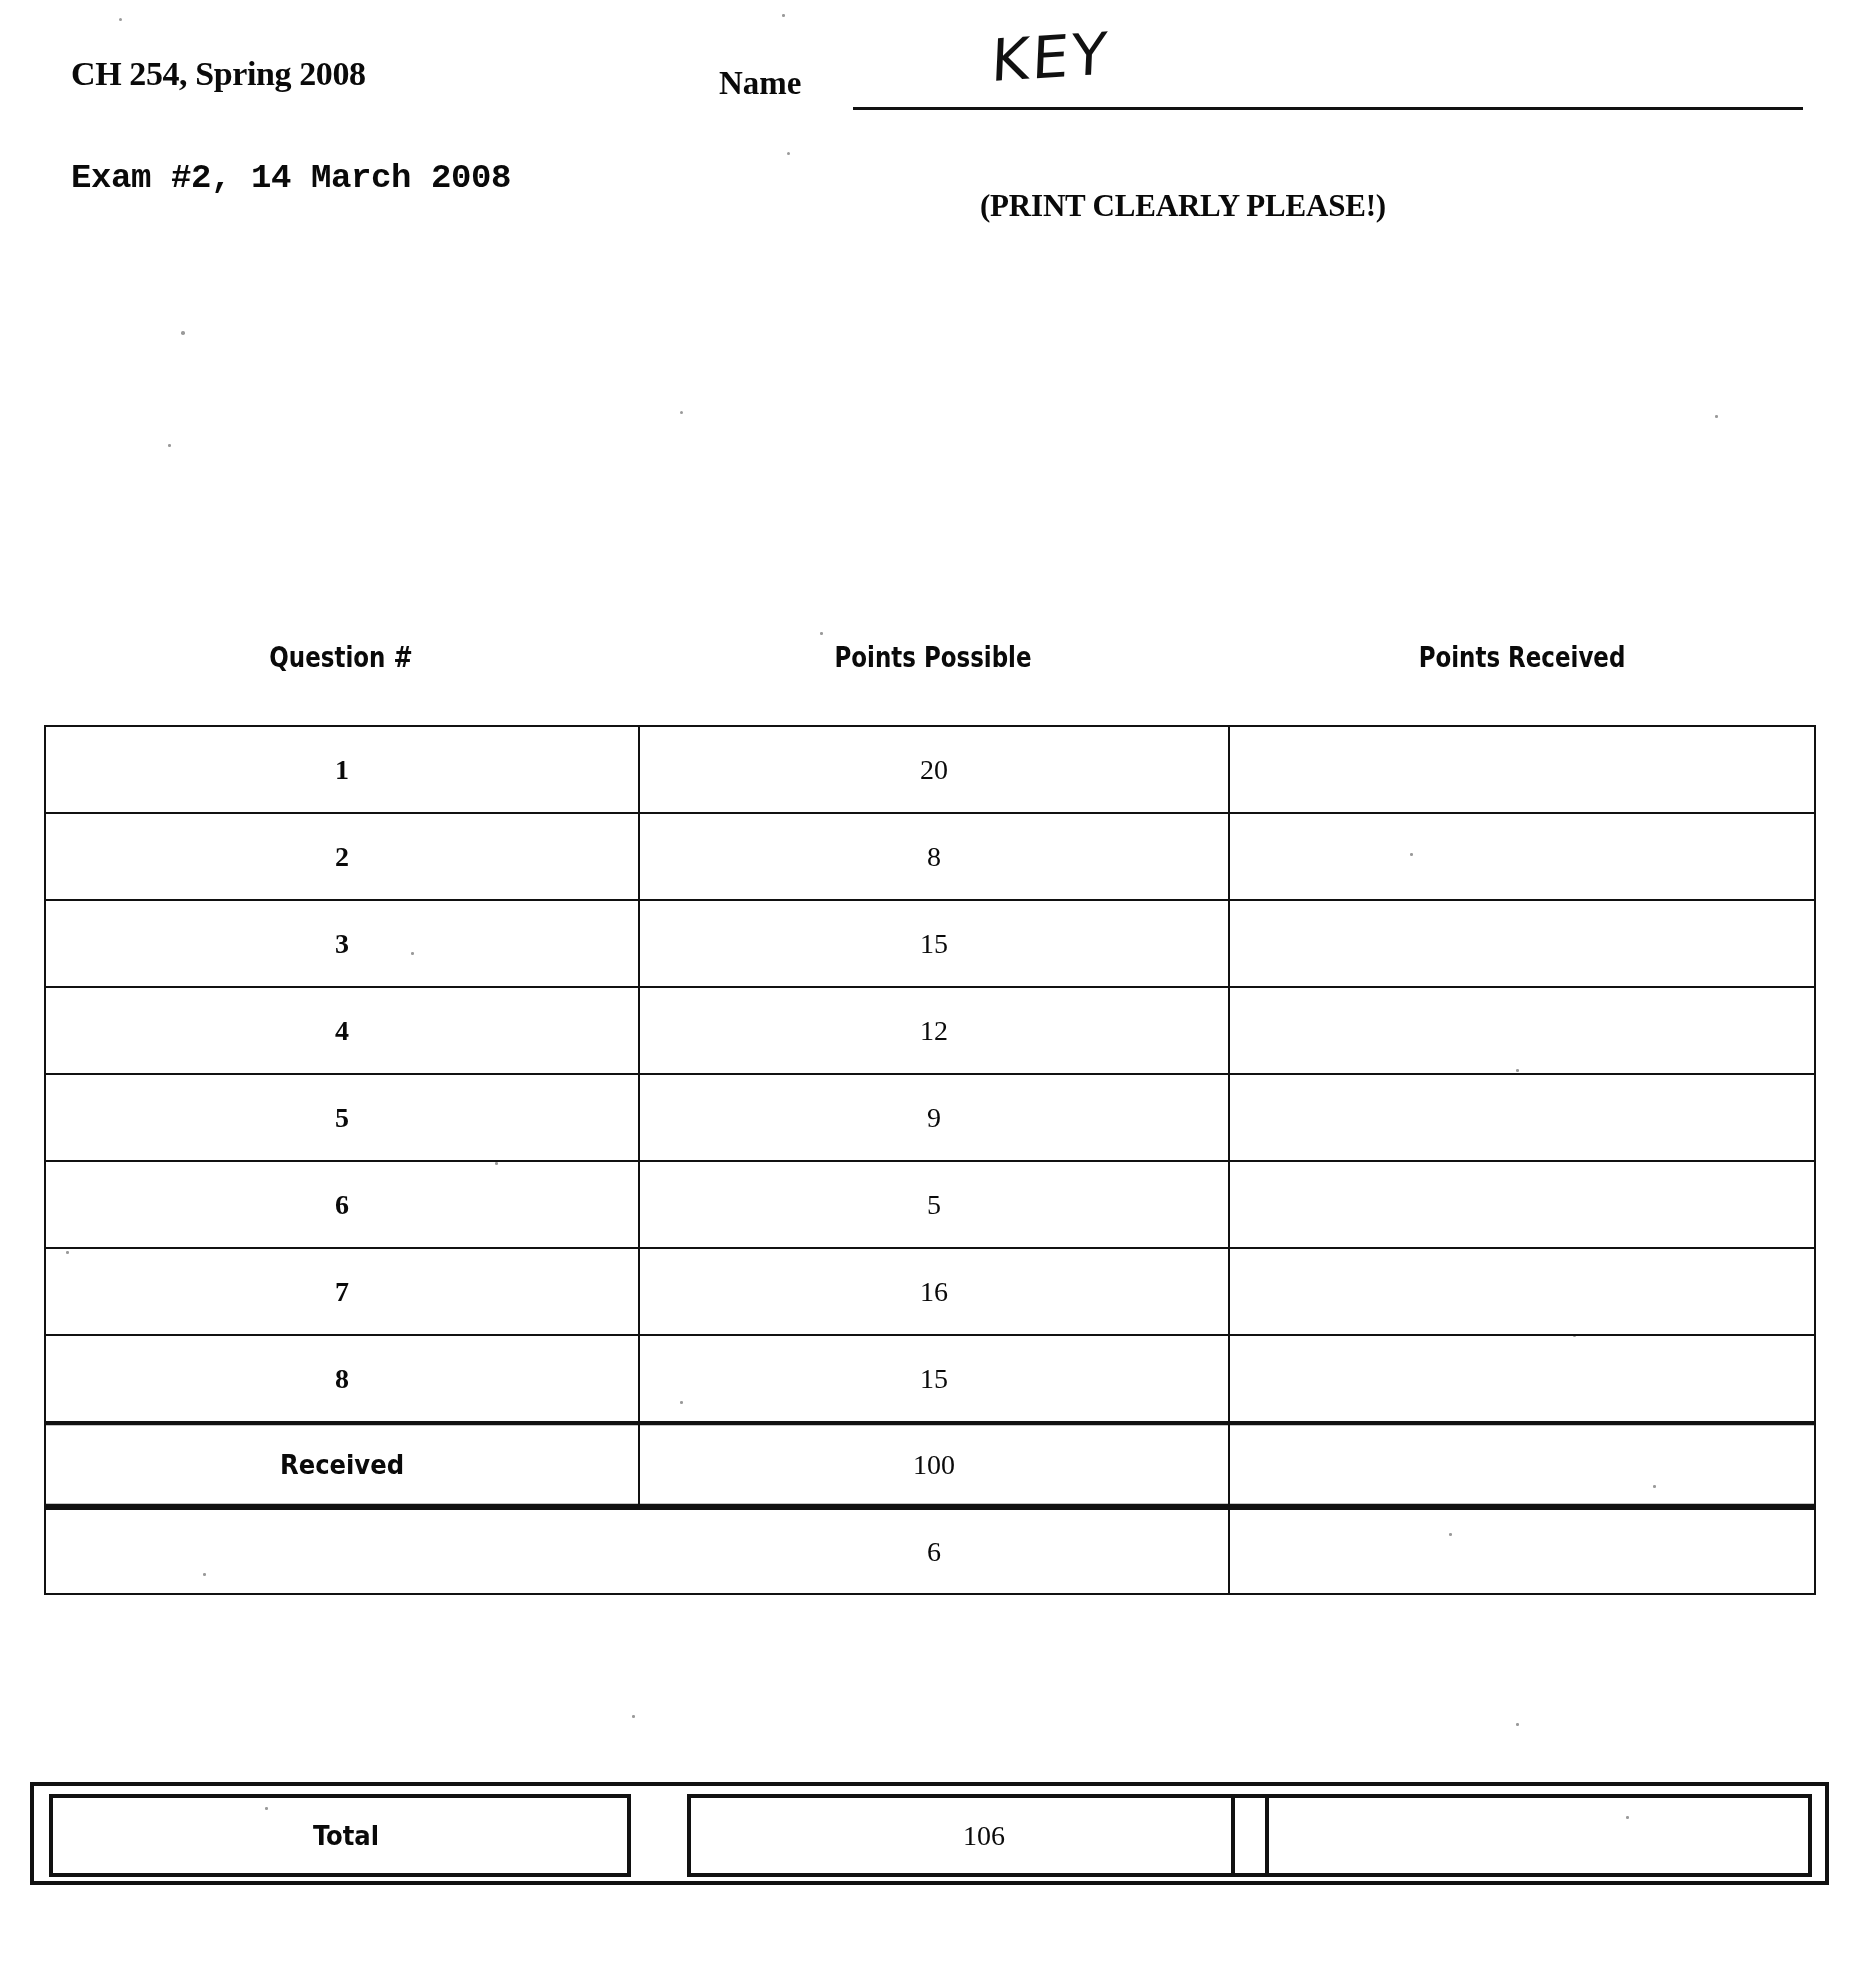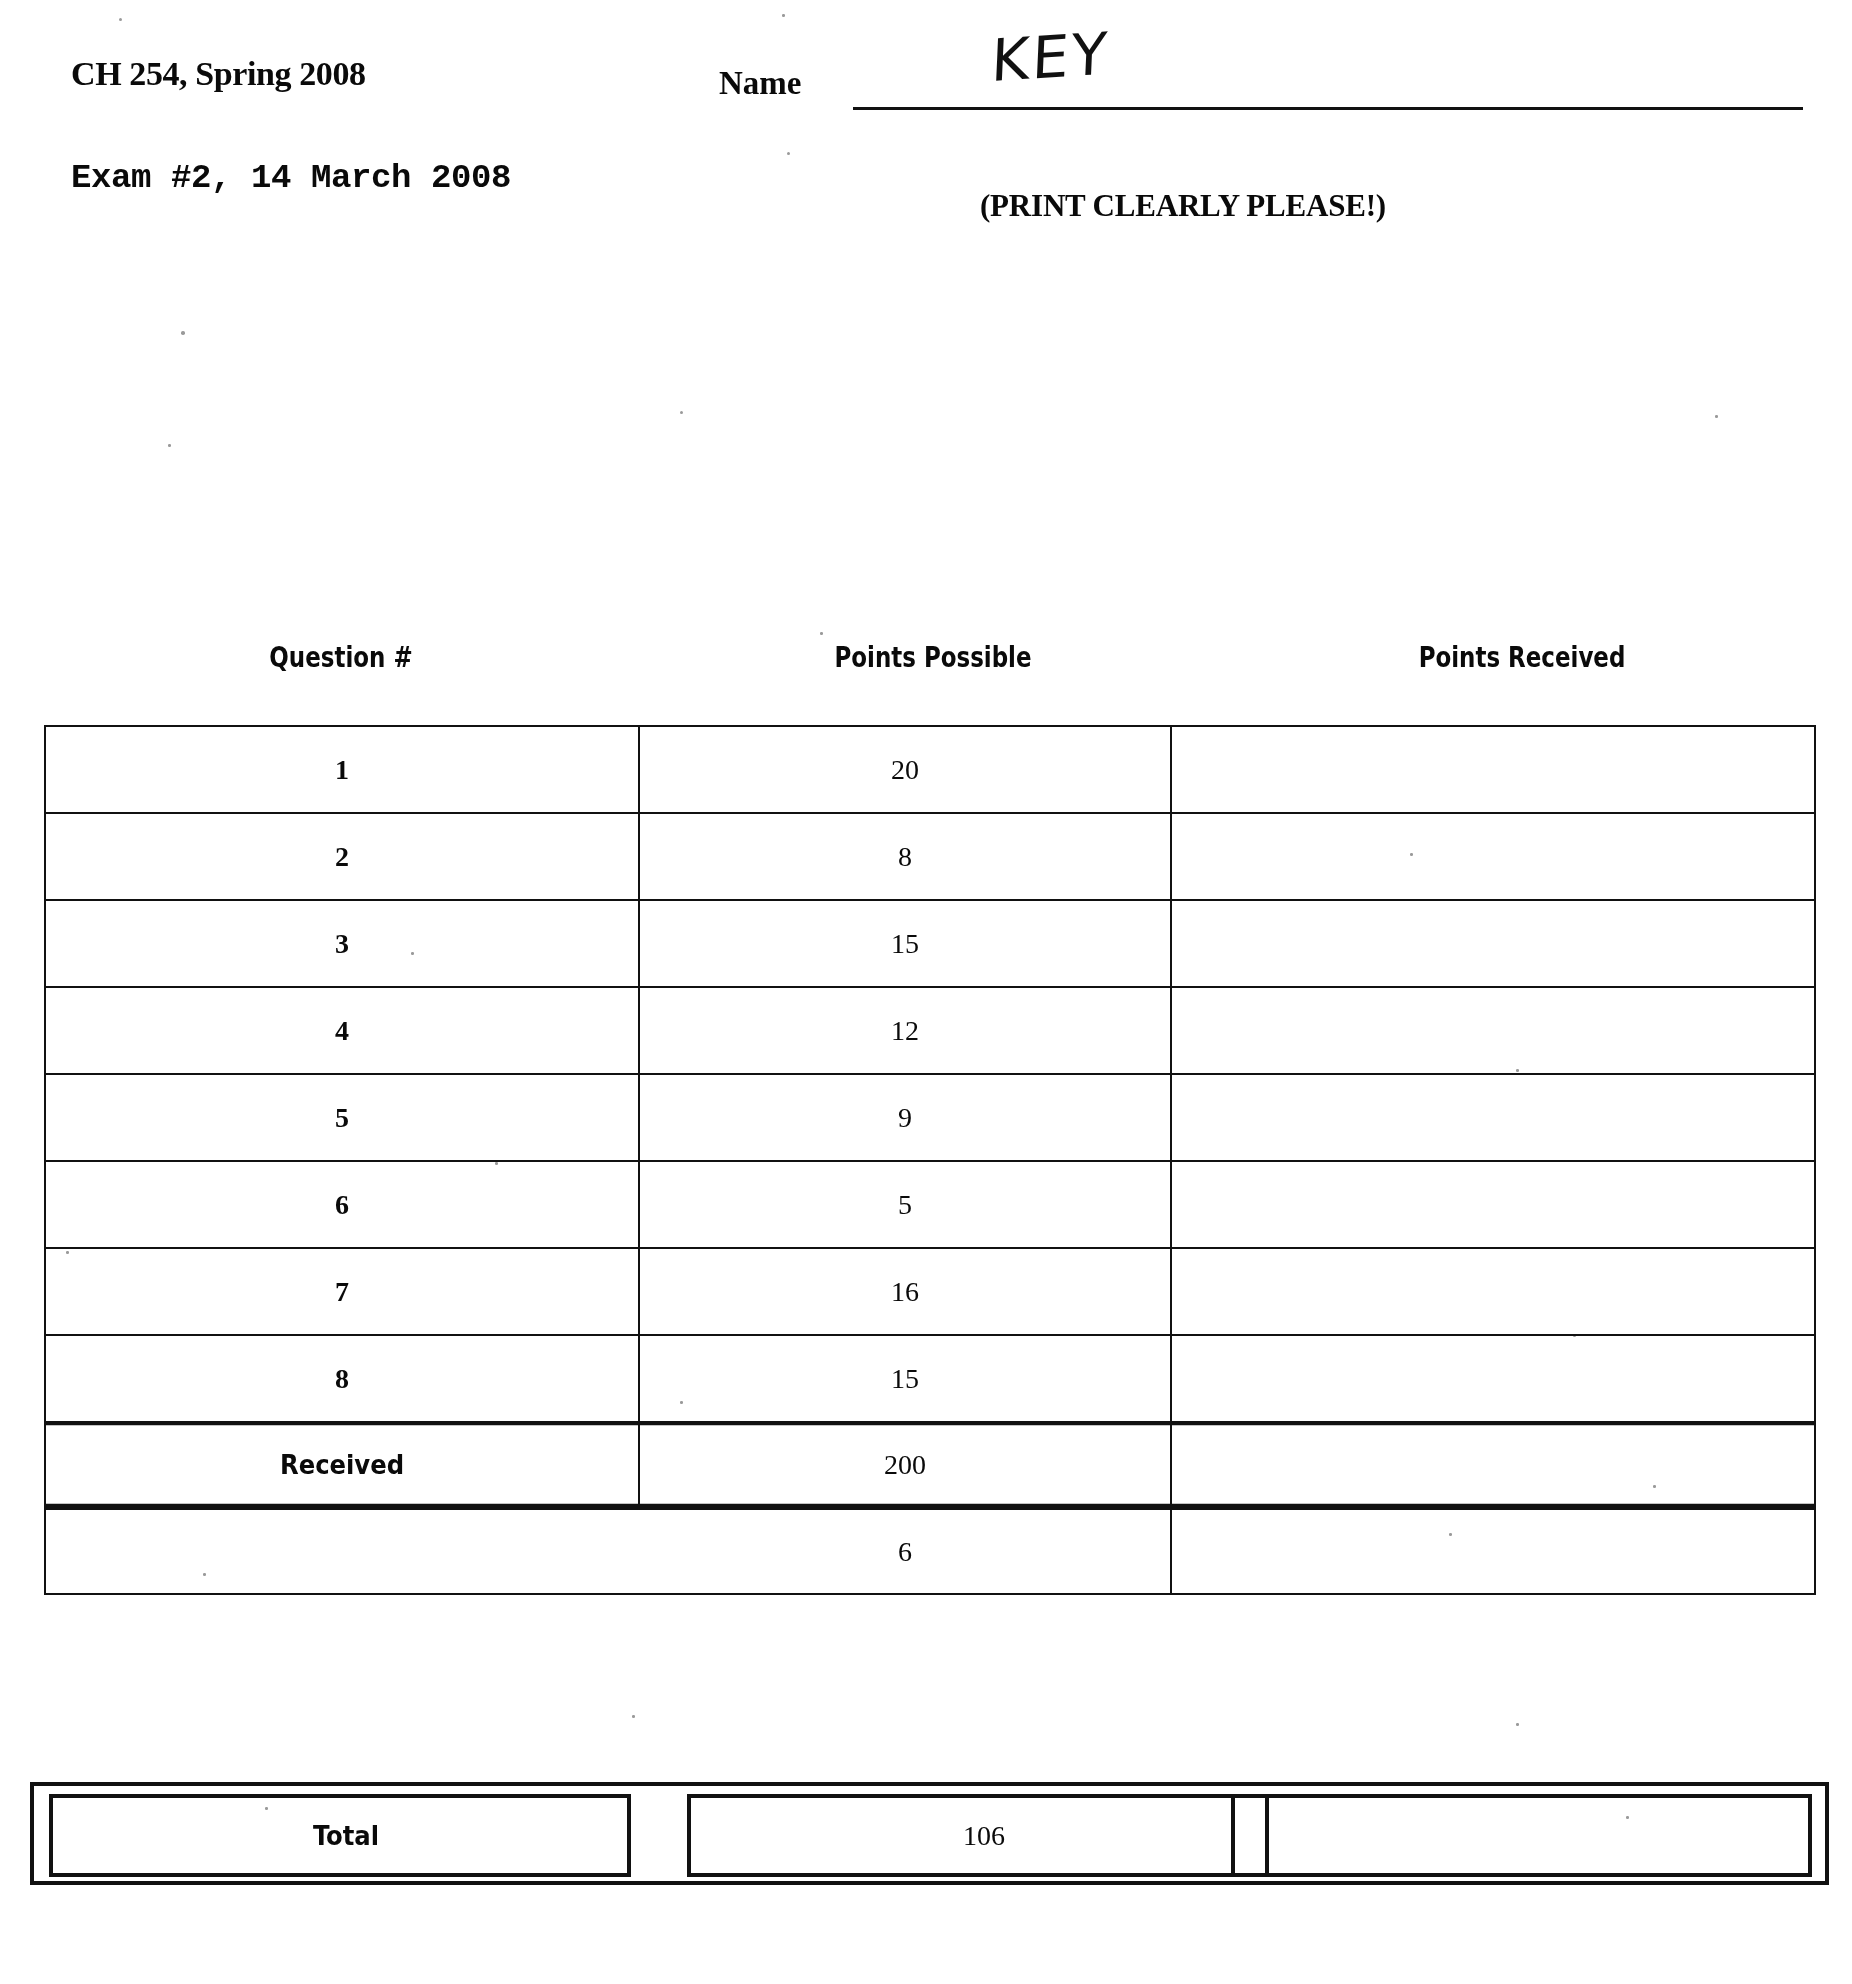--- a/index.html
+++ b/index.html
@@ -124,21 +124,21 @@
     height: 100%;
     display: flex;
     align-items: center;
     justify-content: center;
     box-sizing: border-box;
     font-family: "DejaVu Sans Condensed", "Liberation Sans Narrow", "Liberation Sans", sans-serif;
     font-weight: bold;
     font-size: 27px;
   }
   .gcell.q  { left: 0px;    width: 594px; border-right: 2.2px solid #111111; }
-  .gcell.pp { left: 594px; width: 532px; border-right: 2.2px solid #111111;
+  .gcell.pp { left: 594px; width: 590px; border-right: 2.2px solid #111111;
               font-family: "Liberation Serif", serif; font-weight: normal; font-size: 28px; }
   .gcell.pr { left: 1184px; width: 583px; }
   .gcell.qnum {
     font-family: "Liberation Serif", serif;
     font-weight: bold;
     font-size: 28px;
   }
 
   
   .grow.subtotal {
@@ -283,21 +283,21 @@
     </div>
 
     <div class="grow">
       <div class="gcell q qnum">8</div>
       <div class="gcell pp">15</div>
       <div class="gcell pr"></div>
     </div>
 
     <div class="grow subtotal">
       <div class="gcell q">Received</div>
-      <div class="gcell pp">200</div>
+      <div class="gcell pp">100</div>
       <div class="gcell pr"></div>
     </div>
 
     <div class="grow extracredit">
       <div class="gcell pp">6</div>
       <div class="gcell pr"></div>
     </div>
 
   </div>
 

